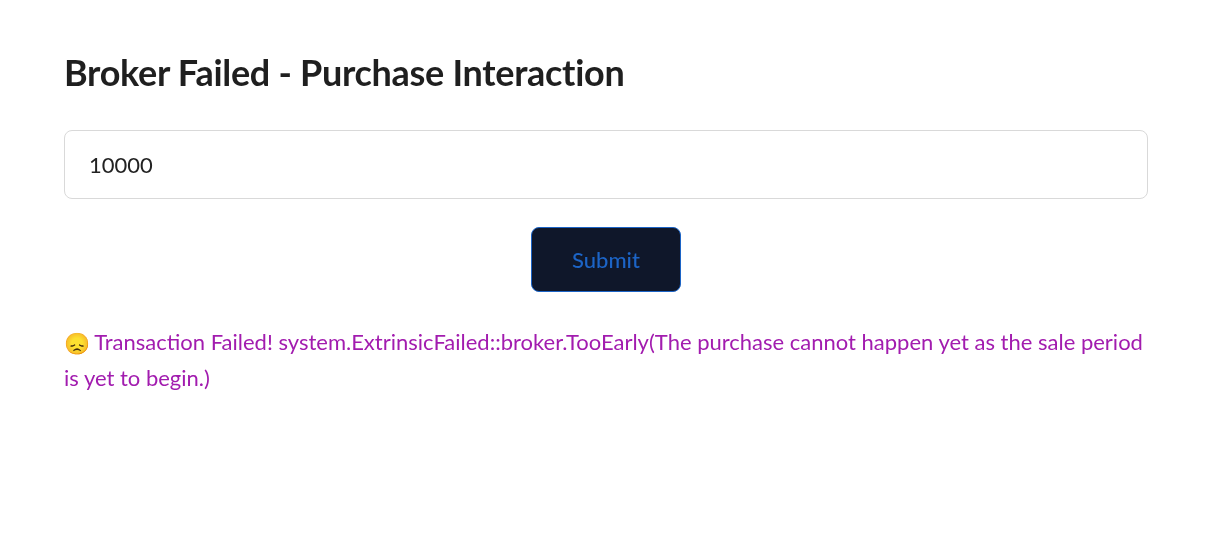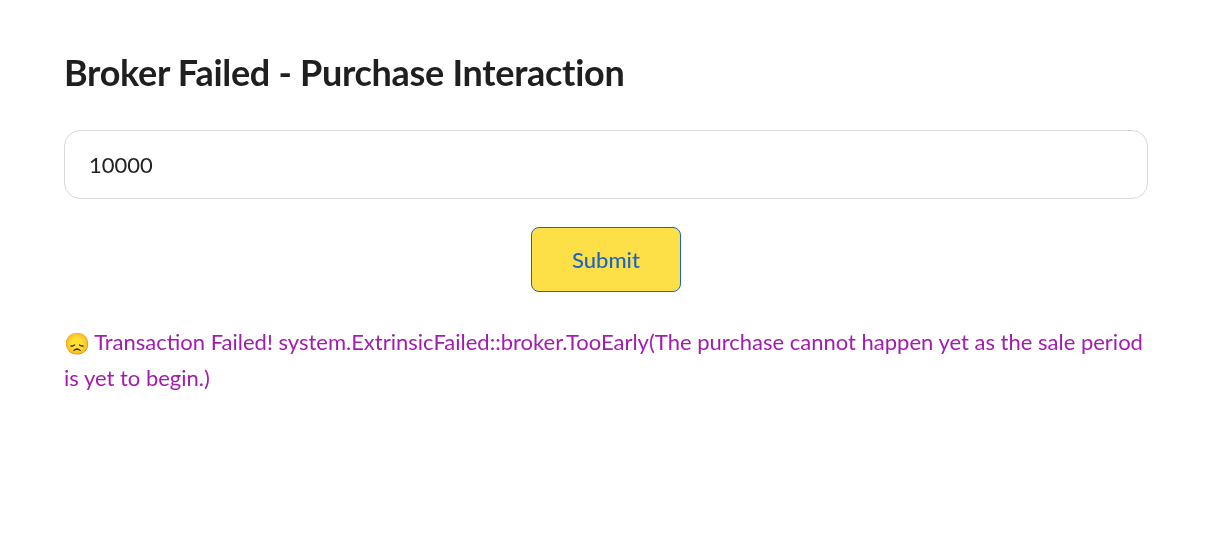--- a/index.html
+++ b/index.html
@@ -31,35 +31,35 @@
       color: #1f1f1f;
       margin-bottom: 16px;
     }
     .text-input {
       width: 100%;
       font-size: 22px;
       font-weight: 400;
       color: #222;
       padding: 20px 24px;
       border: 1px solid #d9d9d9;
-      border-radius: 16px;
+      border-radius: 8px;
       outline: none;
       background: #fff;
       font-family: inherit;
     }
     .submit-row {
       display: flex;
       justify-content: center;
       margin-bottom: 32px;
     }
     .submit-button {
       font-size: 22px;
       font-weight: 500;
       color: #1c64c6;
-      background: #fde047;
+      background: #0f172a;
       border: 1.5px solid #1c64c6;
       border-radius: 8px;
       padding: 18px 40px;
       cursor: pointer;
       font-family: inherit;
     }
     .status-message {
       font-size: 22px;
       line-height: 1.6;
       color: #a21caf;

